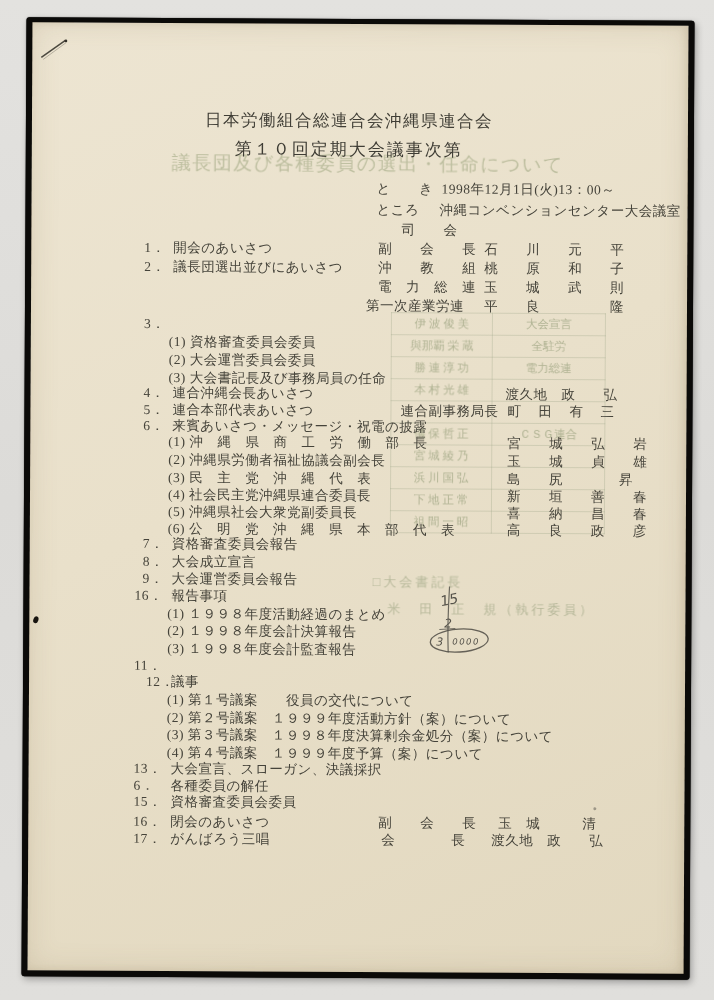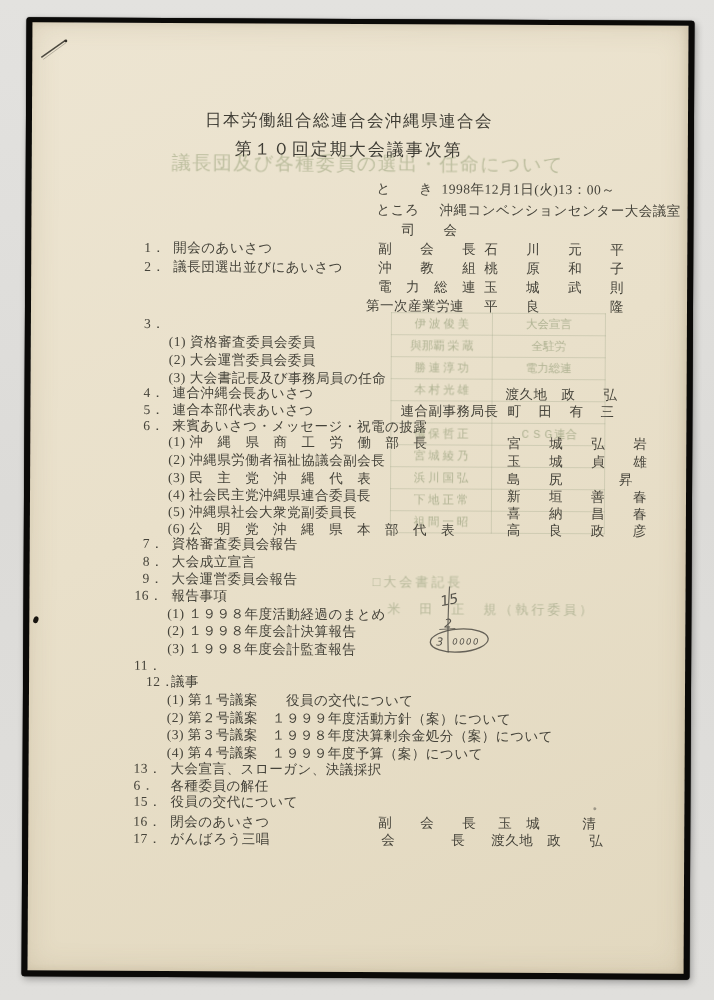--- a/index.html
+++ b/index.html
@@ -219,21 +219,21 @@
       <div class="ln" style="top:737px">
           <span class="n" style="left:105px">13．</span>
           <span class="t" style="left:142px">大会宣言、スローガン、決議採択</span>
         </div>
       <div class="ln" style="top:754px">
           <span class="n" style="left:105px">6．</span>
           <span class="t" style="left:142px">各種委員の解任</span>
         </div>
       <div class="ln" style="top:770px">
           <span class="n" style="left:105px">15．</span>
-          <span class="t" style="left:142px">役員の交代について</span>
+          <span class="t" style="left:142px">資格審査委員会委員</span>
         </div>
       <div class="ln" style="top:790px">
           <span class="n" style="left:105px">16．</span>
           <span class="t" style="left:142px">閉会のあいさつ</span>
         </div>
       <div class="ln" style="top:807px">
           <span class="n" style="left:105px">17．</span>
           <span class="t" style="left:142px">がんばろう三唱</span>
         </div>
 

